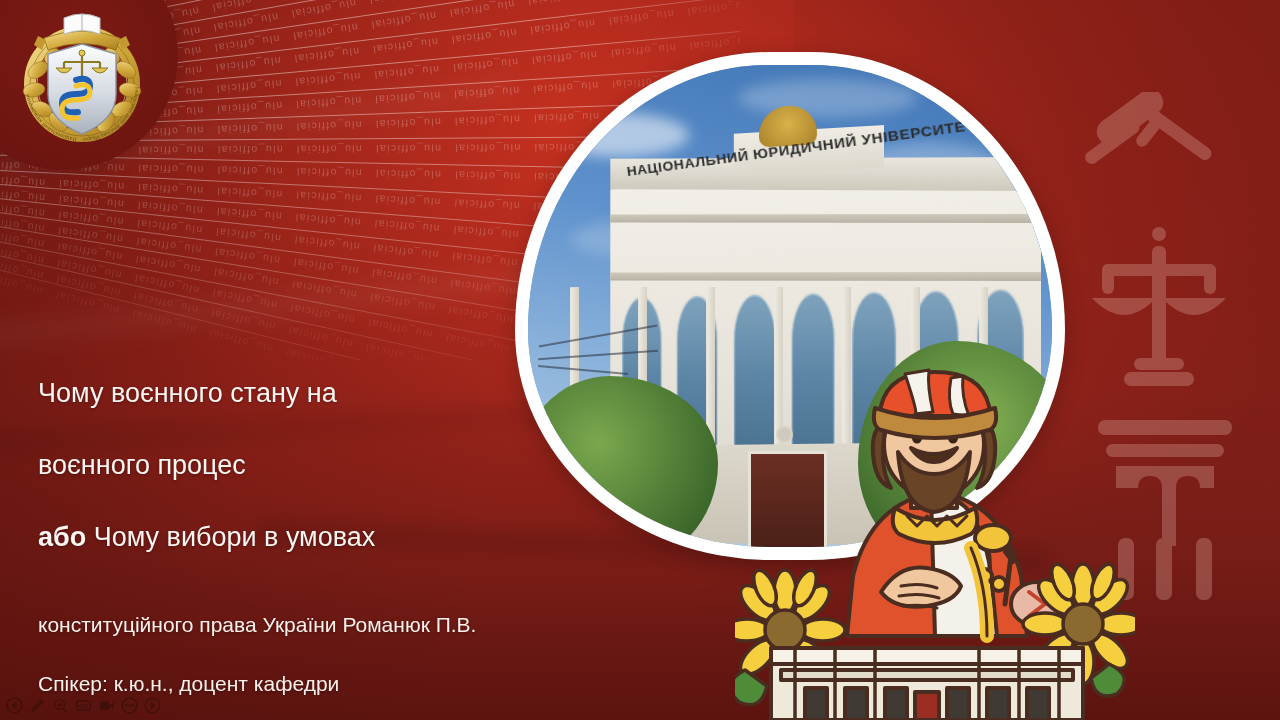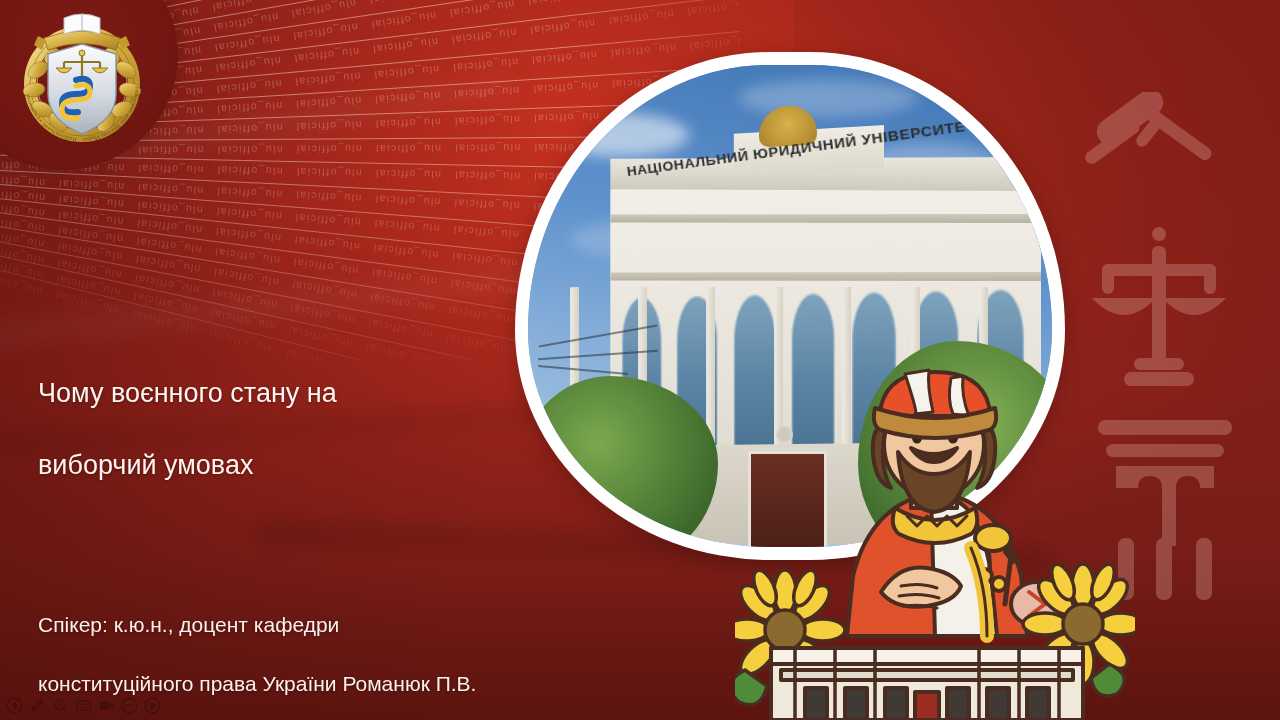--- a/index.html
+++ b/index.html
@@ -555,26 +555,27 @@
           <path d="M292 336 h22 v32 h-22 z"></path>
         </g>
         <rect x="180" y="340" width="24" height="28" fill="#9c2d22"></rect>
         <path d="M60 296 v72 M100 296 v72 M140 296 v72 M244 296 v72 M284 296 v72 M324 296 v72" fill="none" stroke-width="3.5"></path>
       </g>
     </svg>
   </div>
 
   <div class="title">
     <div>Чому воєнного стану на</div>
-    <div>виборчий умовах</div>
+    <div>воєнного процес</div>
+    <div><b>або</b><span> Чому вибори в умовах</span></div>
   </div>
 
   <div class="subtitle">
+    <div>конституційного права України Романюк П.В.</div>
     <div>Спікер: к.ю.н., доцент кафедри</div>
-    <div>конституційного права України Романюк П.В.</div>
   </div>
 
 
   <div class="toolbar">
     <div class="tb-btn" title="Previous">
       <svg width="17" height="17" viewBox="0 0 20 20">
           <circle cx="10" cy="10" r="8.6" fill="none" stroke="#2a0e0a" stroke-width="1.6"></circle>
           <path d="M11.6 6.4 L7.6 10 l4 3.6" fill="none" stroke="#2a0e0a" stroke-width="1.6" stroke-linecap="round" stroke-linejoin="round"></path>
           <path d="M7.8 10 h5.2" stroke="#2a0e0a" stroke-width="1.6" stroke-linecap="round"></path>
         </svg>

